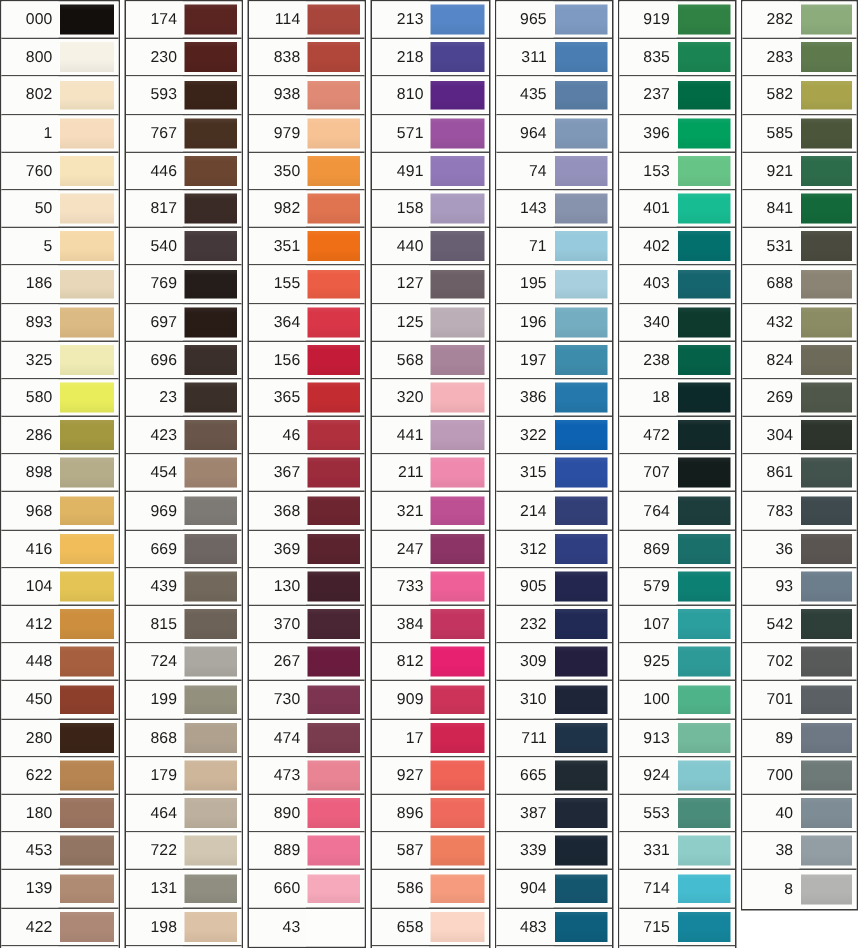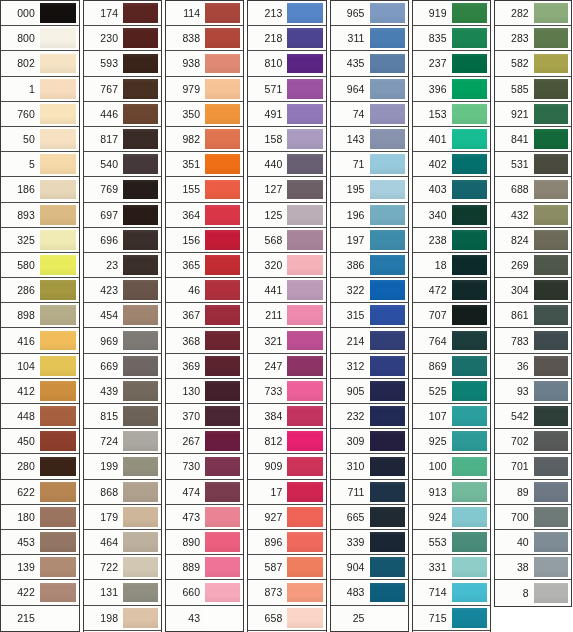--- a/index.html
+++ b/index.html
@@ -130,20 +130,24 @@
       </div>
       <div class="swatch-row">
         <div class="code-cell">286</div>
         <div class="swatch-cell" style="background-color: rgb(163, 151, 63);"></div>
       </div>
       <div class="swatch-row">
         <div class="code-cell">898</div>
         <div class="swatch-cell" style="background-color: rgb(181, 173, 138);"></div>
       </div>
       <div class="swatch-row">
+        <div class="code-cell">968</div>
+        <div class="swatch-cell" style="background-color: rgb(223, 180, 99);"></div>
+      </div>
+      <div class="swatch-row">
         <div class="code-cell">416</div>
         <div class="swatch-cell" style="background-color: rgb(240, 189, 90);"></div>
       </div>
       <div class="swatch-row">
         <div class="code-cell">104</div>
         <div class="swatch-cell" style="background-color: rgb(228, 196, 84);"></div>
       </div>
       <div class="swatch-row">
         <div class="code-cell">412</div>
         <div class="swatch-cell" style="background-color: rgb(205, 143, 62);"></div>
@@ -480,21 +484,21 @@
       </div>
       <div class="swatch-row">
         <div class="code-cell">896</div>
         <div class="swatch-cell" style="background-color: rgb(239, 106, 92);"></div>
       </div>
       <div class="swatch-row">
         <div class="code-cell">587</div>
         <div class="swatch-cell" style="background-color: rgb(239, 126, 94);"></div>
       </div>
       <div class="swatch-row">
-        <div class="code-cell">873</div>
+        <div class="code-cell">586</div>
         <div class="swatch-cell" style="background-color: rgb(246, 155, 126);"></div>
       </div>
       <div class="swatch-row">
         <div class="code-cell">658</div>
         <div class="swatch-cell" style="background-color: rgb(251, 213, 197);"></div>
       </div>
       <div class="swatch-row">
         <div class="code-cell">659</div>
       </div>
     </div>
@@ -578,20 +582,24 @@
       </div>
       <div class="swatch-row">
         <div class="code-cell">711</div>
         <div class="swatch-cell" style="background-color: rgb(31, 51, 72);"></div>
       </div>
       <div class="swatch-row">
         <div class="code-cell">665</div>
         <div class="swatch-cell" style="background-color: rgb(31, 42, 50);"></div>
       </div>
       <div class="swatch-row">
+        <div class="code-cell">387</div>
+        <div class="swatch-cell" style="background-color: rgb(30, 40, 55);"></div>
+      </div>
+      <div class="swatch-row">
         <div class="code-cell">339</div>
         <div class="swatch-cell" style="background-color: rgb(27, 38, 52);"></div>
       </div>
       <div class="swatch-row">
         <div class="code-cell">904</div>
         <div class="swatch-cell" style="background-color: rgb(21, 86, 111);"></div>
       </div>
       <div class="swatch-row">
         <div class="code-cell">483</div>
         <div class="swatch-cell" style="background-color: rgb(13, 95, 125);"></div>
@@ -656,21 +664,21 @@
       </div>
       <div class="swatch-row">
         <div class="code-cell">764</div>
         <div class="swatch-cell" style="background-color: rgb(29, 60, 60);"></div>
       </div>
       <div class="swatch-row">
         <div class="code-cell">869</div>
         <div class="swatch-cell" style="background-color: rgb(26, 111, 107);"></div>
       </div>
       <div class="swatch-row">
-        <div class="code-cell">525</div>
+        <div class="code-cell">579</div>
         <div class="swatch-cell" style="background-color: rgb(13, 128, 116);"></div>
       </div>
       <div class="swatch-row">
         <div class="code-cell">107</div>
         <div class="swatch-cell" style="background-color: rgb(43, 158, 158);"></div>
       </div>
       <div class="swatch-row">
         <div class="code-cell">925</div>
         <div class="swatch-cell" style="background-color: rgb(45, 154, 151);"></div>
       </div>

